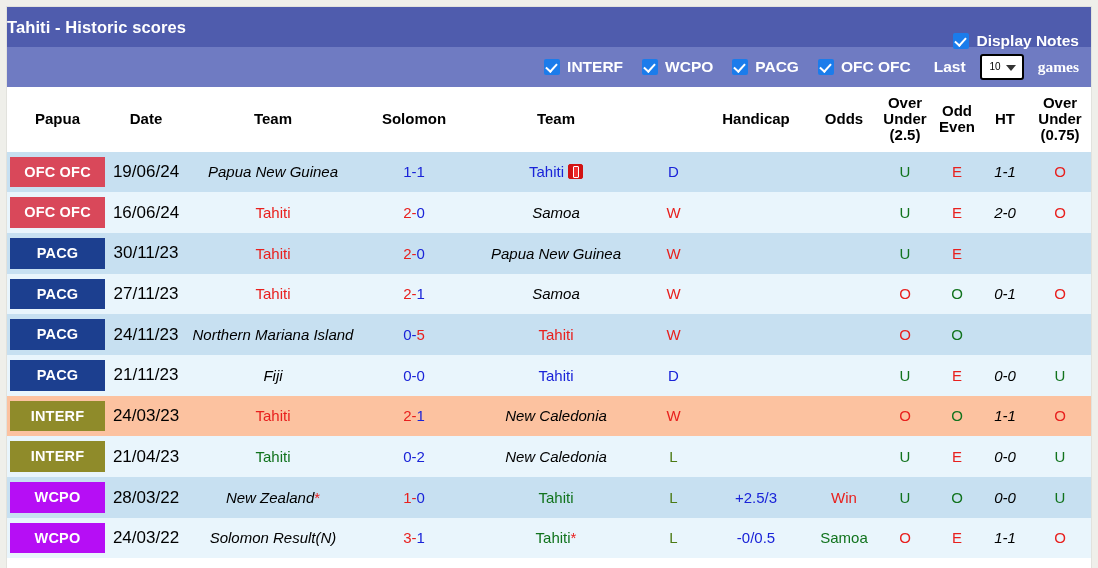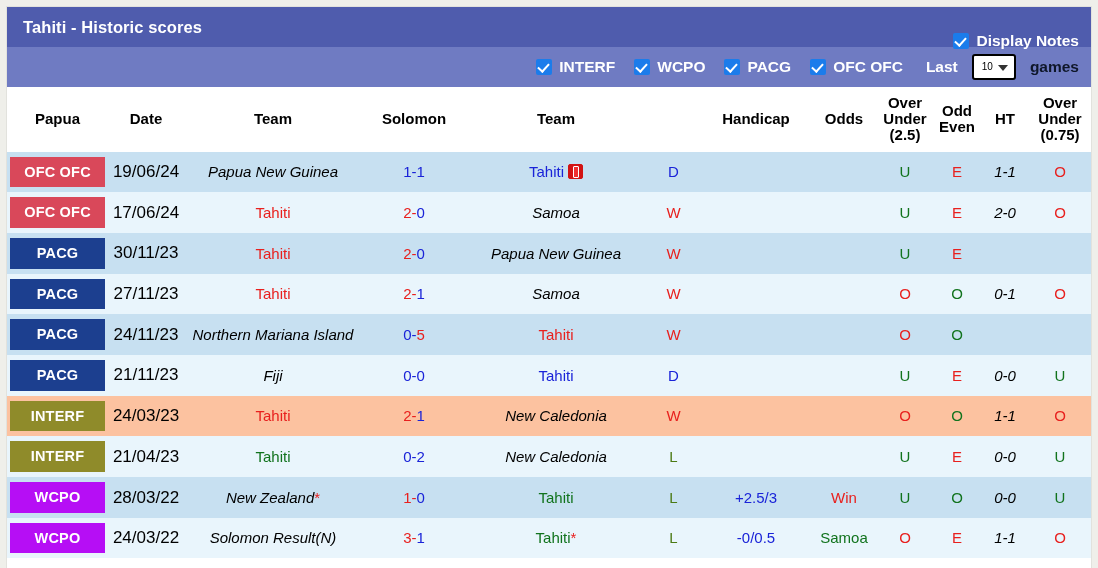--- a/index.html
+++ b/index.html
@@ -21,21 +21,21 @@
     background: #ffffff;
     border: 1px solid #e2e2dd;
   }
 
   
   .titlebar {
     height: 40px;
     background: #4f5cad;
     display: flex;
     align-items: center;
-    padding: 0 12px 0 16px;
+    padding: 0 12px 0 0;
   }
   .title-text {
     color: #ffffff;
     font-size: 16.5px;
     font-weight: bold;
     letter-spacing: .1px;
   }
   .titlebar-right {
     margin-left: auto;
     display: flex;
@@ -71,21 +71,21 @@
     border-width: 0 2.2px 2.2px 0;
     transform: rotate(42deg);
   }
   .flabel {
     color: #ffffff;
     font-size: 15.5px;
     font-weight: bold;
     white-space: nowrap;
   }
   .last-label { color:#fff; font-size:15.5px; font-weight:bold; margin-left:14px; }
-  .games-label { color:#0f172a; font-size:15.5px; font-weight:bold; }
+  .games-label { color:#ffffff; font-size:15.5px; font-weight:bold;font-family:Liberation Serif, serif; }
   .select-box {
     display: inline-flex;
     align-items: center;
     gap: 5px;
     background: #ffffff;
     border: 2px solid #000000;
     border-radius: 3px;
     padding: 1px 6px 2px 8px;
     margin: 0 5px;
     height: 26px;
@@ -276,21 +276,21 @@
             <td><span class="black"></span></td>
             <td><span class="green">U</span></td>
             <td><span class="red">E</span></td>
             <td><span class="black">1-1</span></td>
             <td><span class="red">O</span></td>
           </tr>
           <tr class="r-even">
             <td class="c-match">
               <span class="badge bg-ofc" style="background: rgb(217, 72, 90);">OFC OFC</span>
             </td>
-            <td class="c-date">17/06/24</td>
+            <td class="c-date">16/06/24</td>
             <td class="c-team-h"><span class="red">Tahiti</span></td>
             <td><span class="red">2</span><span class="red">-</span><span class="blue">0</span></td>
             <td class="c-team-a"><span class="black">Samoa</span></td>
             <td><span class="red">W</span></td>
             <td><span class="blue"></span></td>
             <td><span class="black"></span></td>
             <td><span class="green">U</span></td>
             <td><span class="red">E</span></td>
             <td><span class="black">2-0</span></td>
             <td><span class="red">O</span></td>

